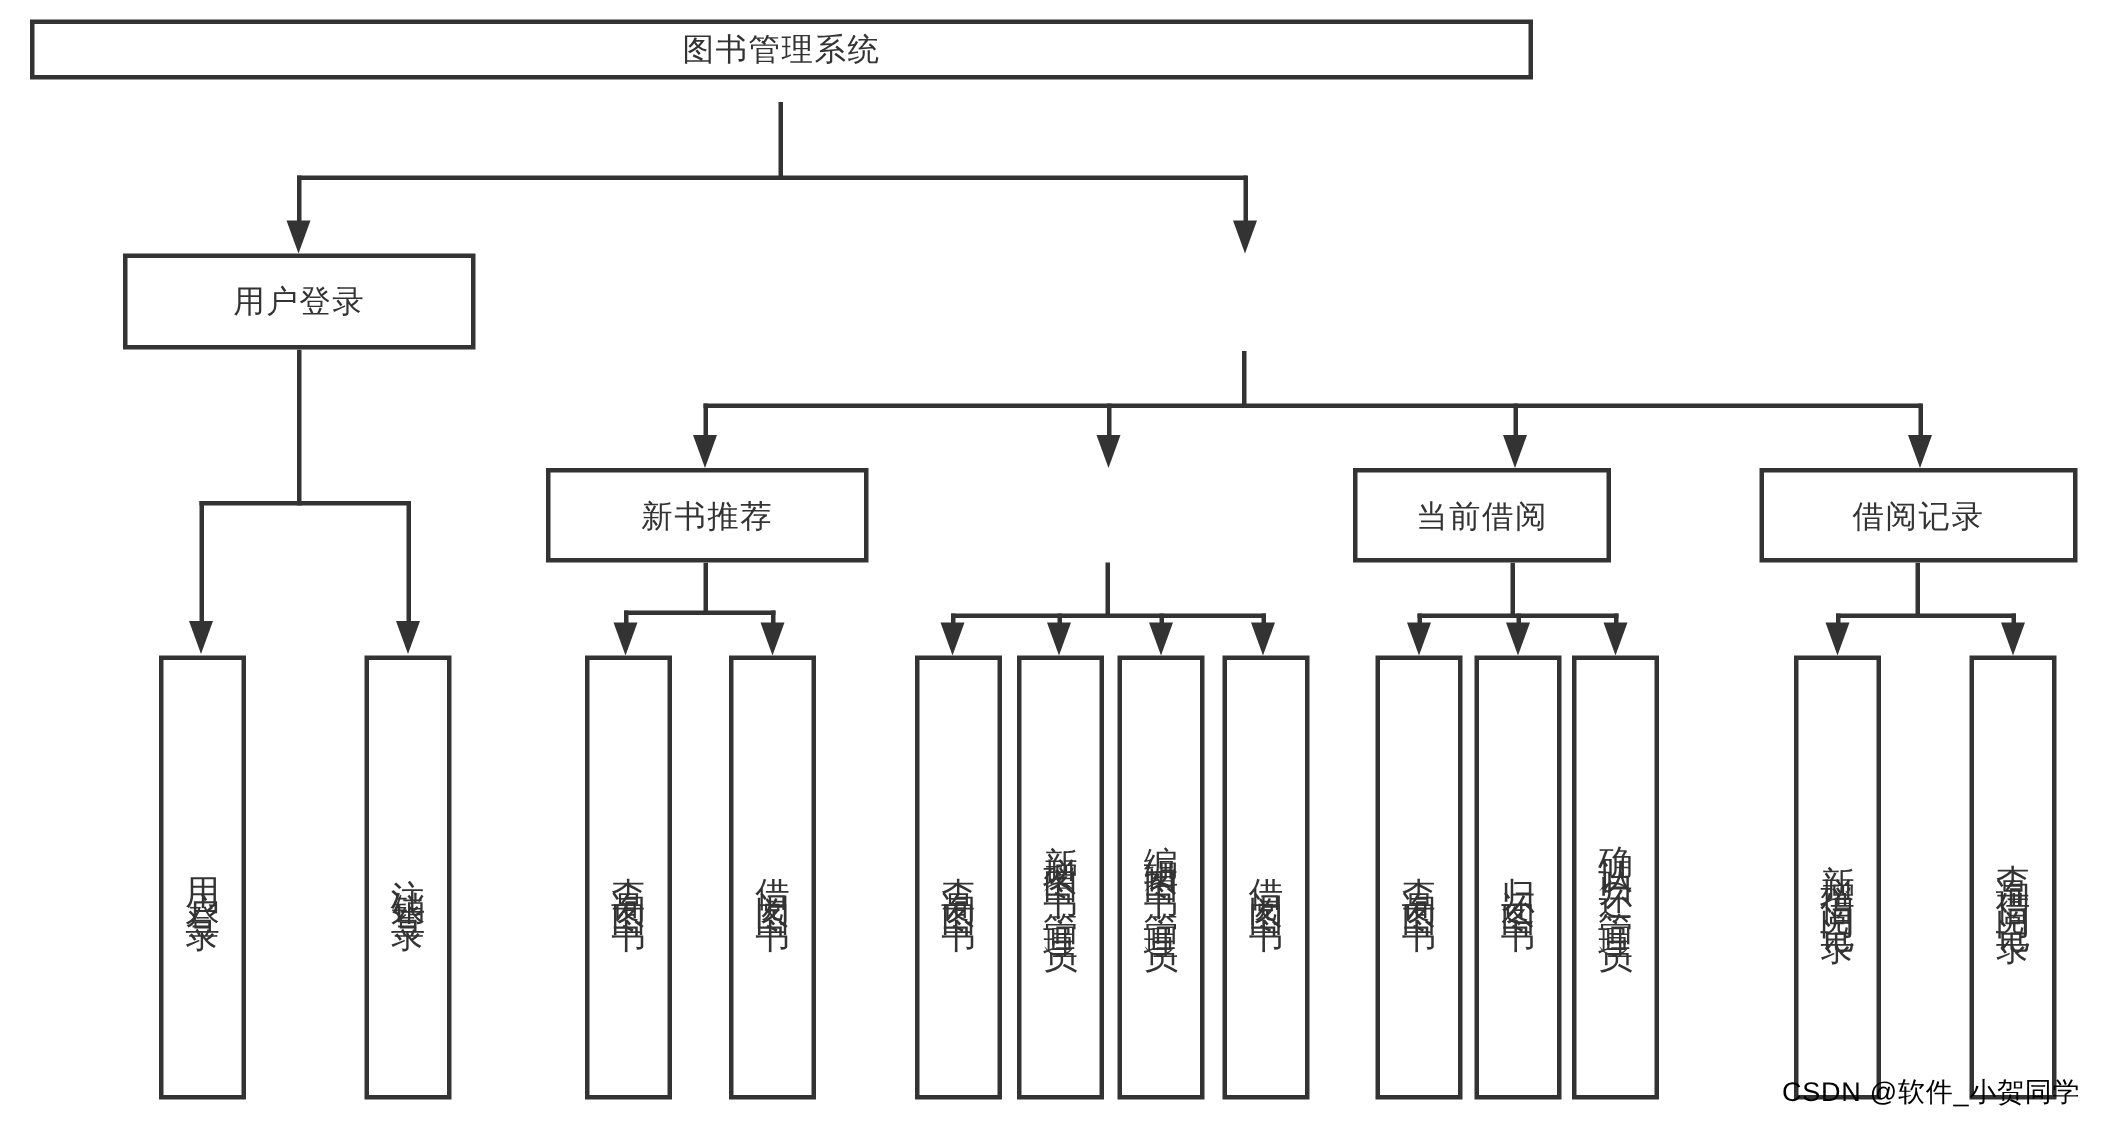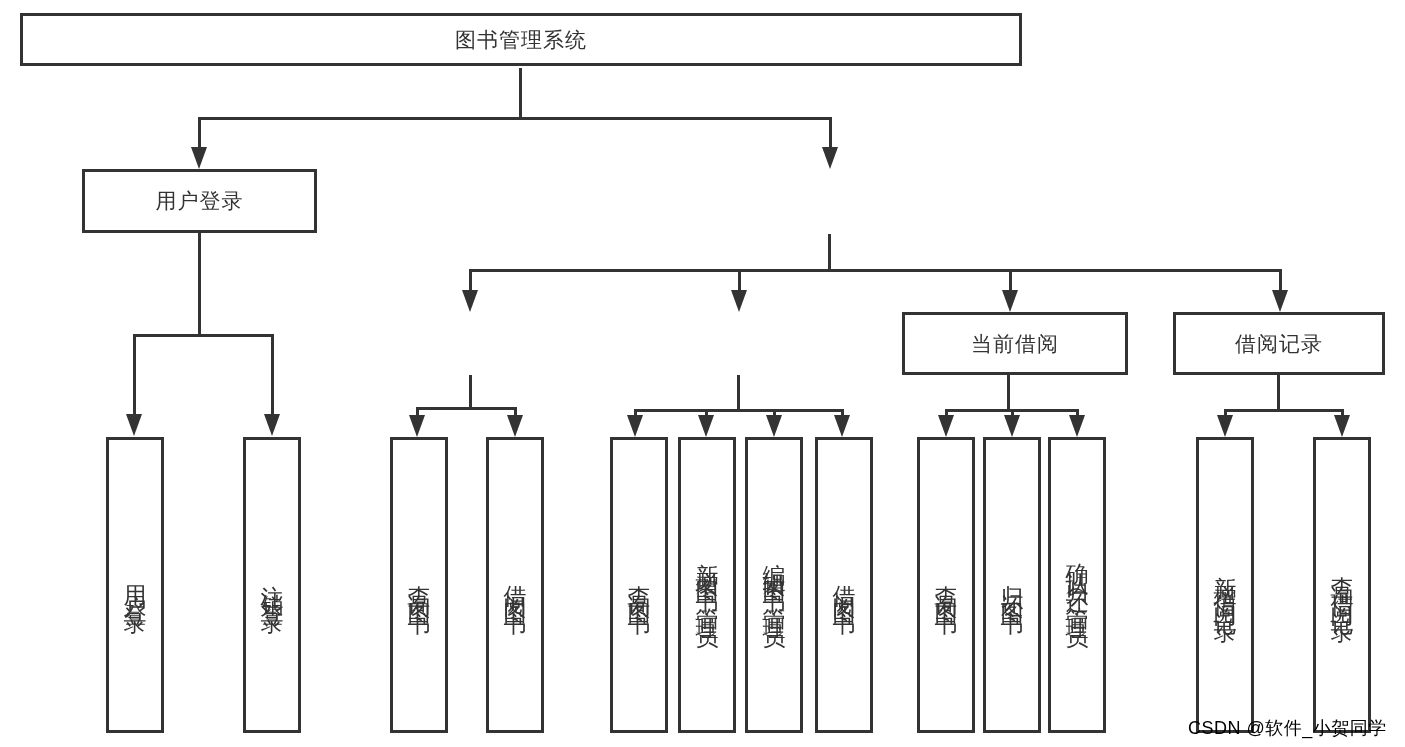--- a/index.html
+++ b/index.html
@@ -55,29 +55,32 @@
     letter-spacing:0.5px;
     z-index:5;
     white-space:nowrap;
   }
 </style>
 </head>
 <body>
 
 <div class="canvas">
 
-  <div class="node" style="left:20px;top:13px;width:1002px;height:53px">
+  <div class="node" style="left:20px;top:13px;width:1002px;height:40px">
     <span>图书管理系统</span>
   </div>
 
   <div class="node" style="left:82px;top:169px;width:235px;height:64px">
     <span>用户登录</span>
   </div>
 
-  <div class="node" style="left:902px;top:312px;width:226px;height:63px">
+  <div class="node" style="left:364px;top:312px;width:215px;height:63px">
+    <span>新书推荐</span>
+  </div>
+  <div class="node" style="left:902px;top:312px;width:172px;height:63px">
     <span>当前借阅</span>
   </div>
   <div class="node" style="left:1173px;top:312px;width:212px;height:63px">
     <span>借阅记录</span>
   </div>
 
   <div class="vnode" style="left:106px">
     <span class="vtext">用户登录</span>
   </div>
   <div class="vnode" style="left:243px">

